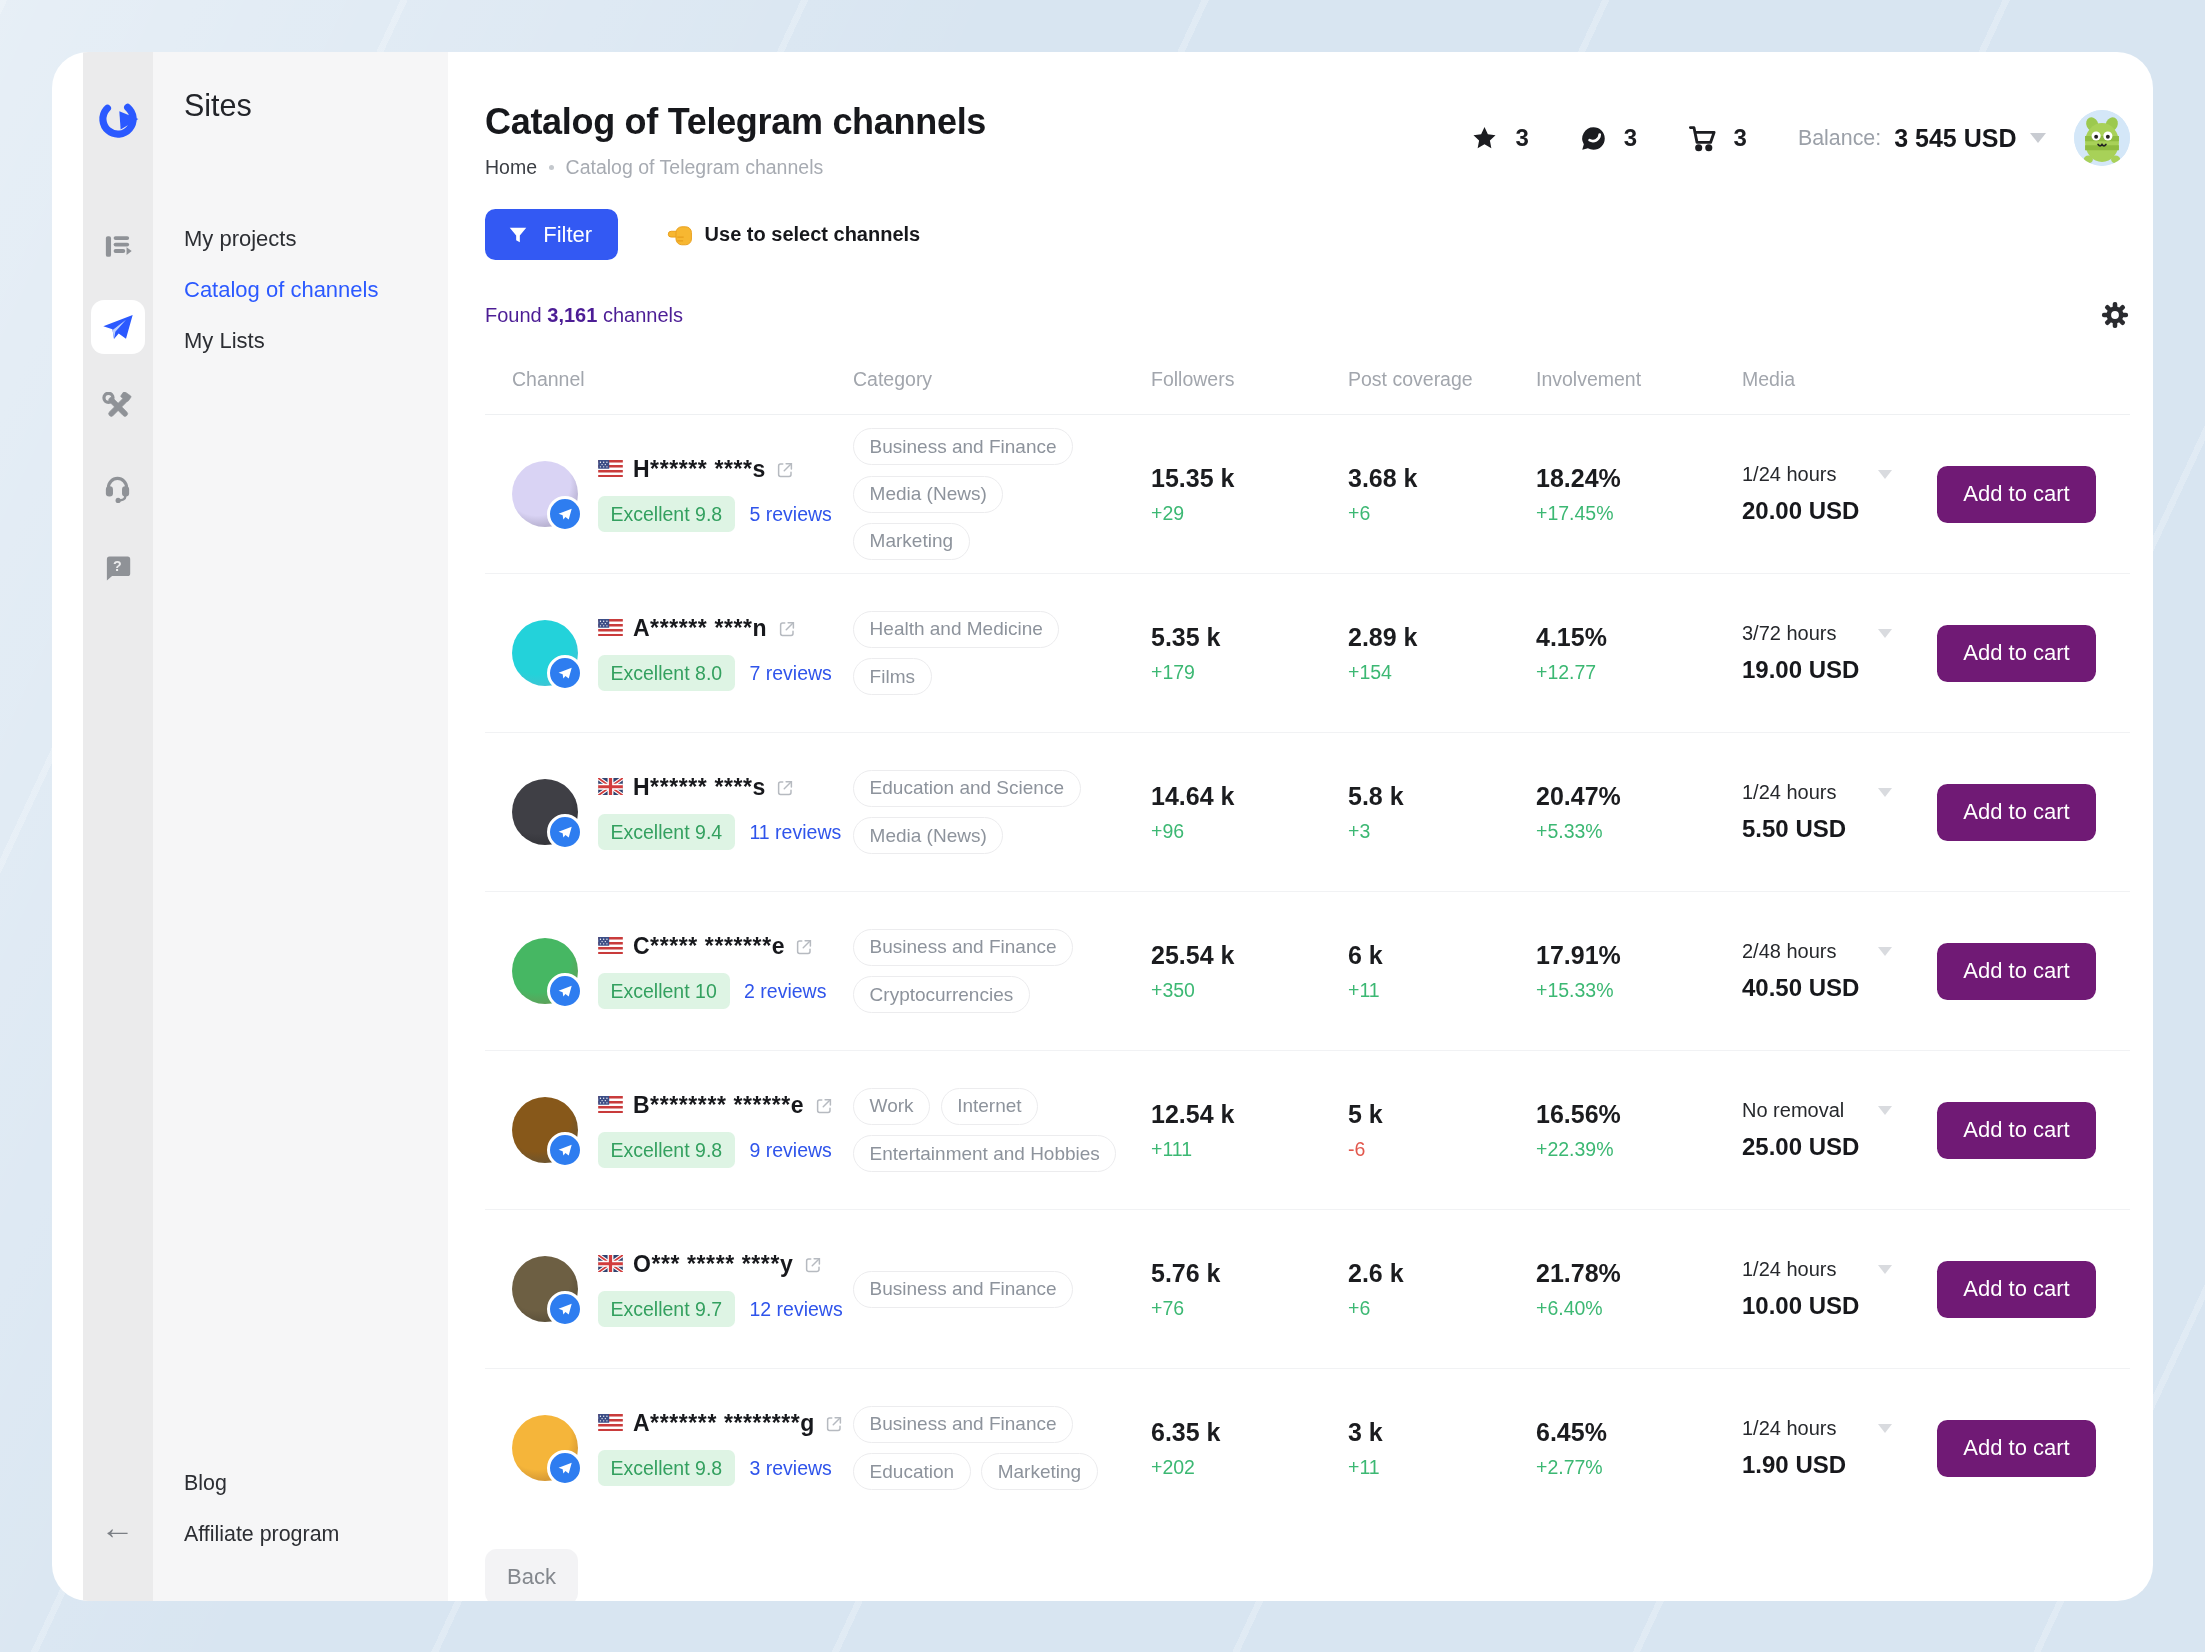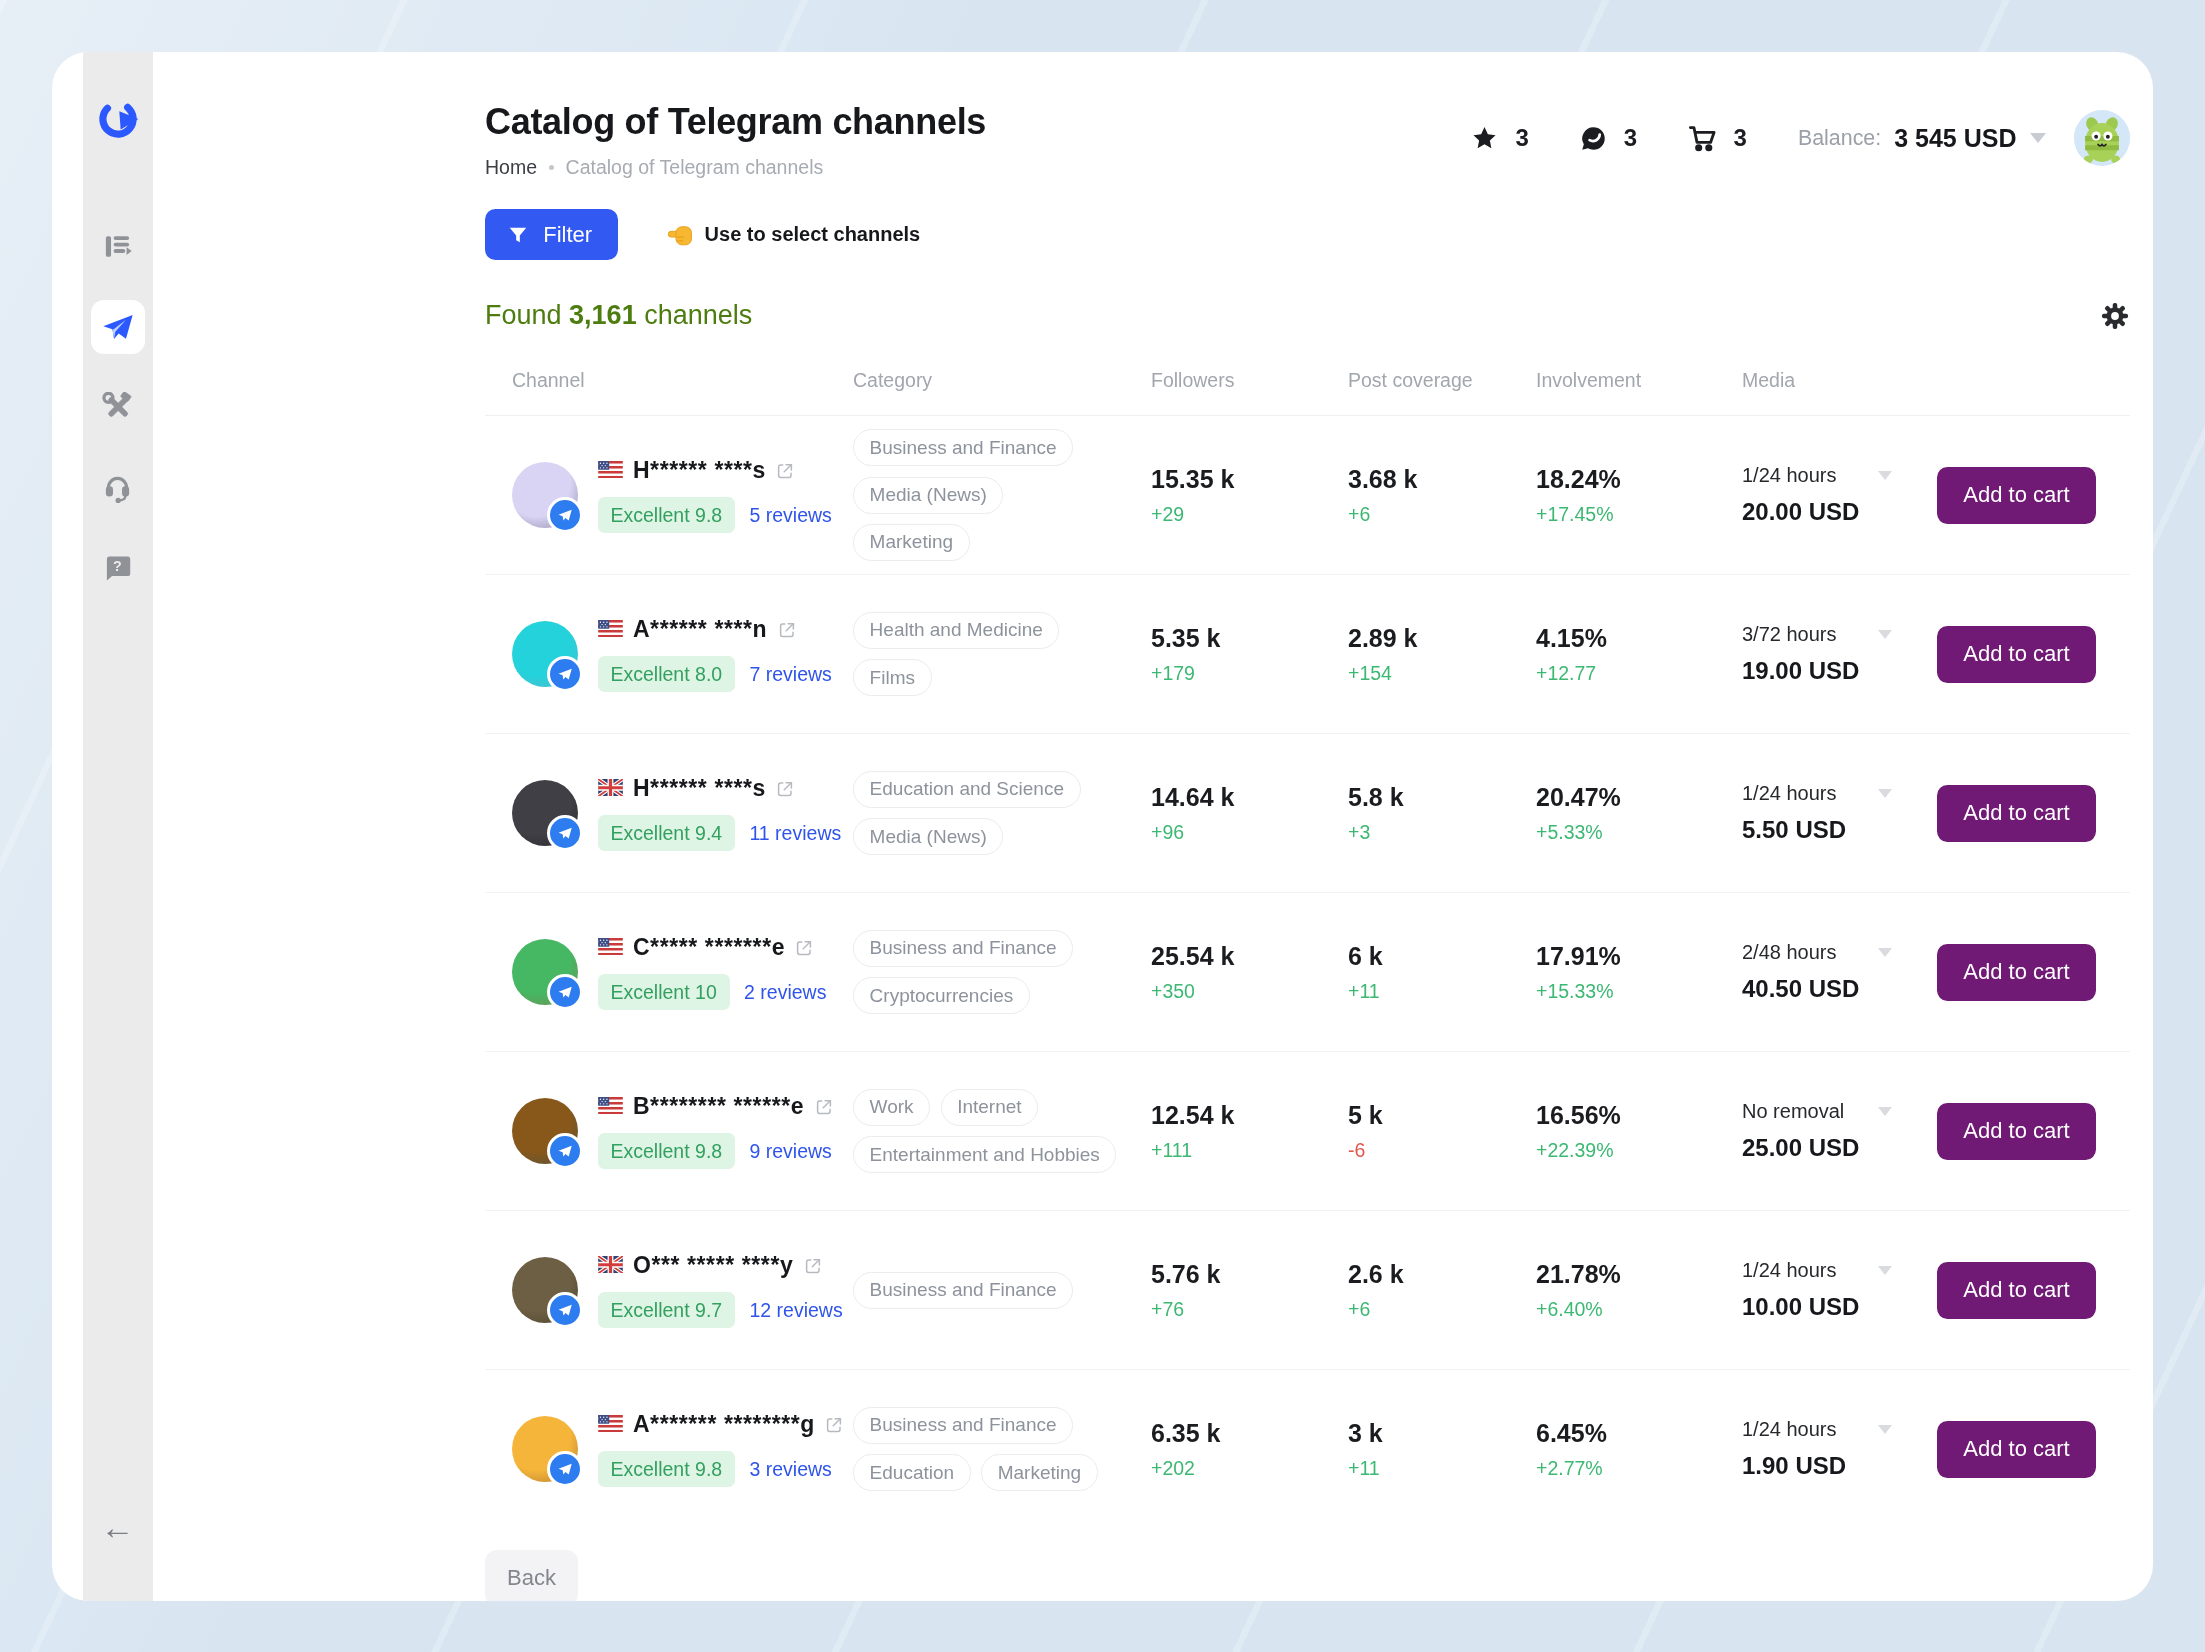--- a/index.html
+++ b/index.html
@@ -45,21 +45,21 @@
   .caret{width:0;height:0;border-left:8.4px solid transparent;border-right:8.4px solid transparent;
     border-top:10.4px solid #c9ccd2;}
   .avatar-user{width:56px;height:56px;border-radius:50%;background:#d4e7f8;overflow:hidden;cursor:pointer;}
   
   .toolbar{margin-top:30px;display:flex;align-items:center;gap:49px;}
   .btn-filter{display:flex;align-items:center;gap:14.3px;background:#3359f3;color:#fff;border:none;
     border-radius:10.4px;height:51px;padding:0 26px 0 22px;font-size:22px;font-family:inherit;cursor:pointer;}
   .hint{display:flex;align-items:center;gap:10.4px;font-size:20px;font-weight:700;color:#17181c;}
   
   .found-row{margin-top:40px;display:flex;justify-content:space-between;align-items:center;}
-  .found{font-size:27px;color:#4d7c0f;}
+  .found{font-size:20px;color:#4c1d95;}
   .found b{font-weight:700;}
   .gear{cursor:pointer;line-height:0;}
   
   .grid{display:grid;grid-template-columns:368px 298px 197px 188px 206px 195px 194px;}
   .table-head{margin-top:38px;padding-bottom:23px;border-bottom:0.6px solid #eef0f2;
     font-size:19.5px;color:#a2a6ad;}
   .table-head span:first-child{padding-left:27px;}
   .row{align-items:center;height:158px;border-bottom:0.6px solid #f1f2f4;}
   .row:last-child{border-bottom:none;}
   .cell-channel{display:flex;align-items:center;gap:19.5px;padding-left:27px;}
@@ -151,20 +151,32 @@
     <div class="rail-item">
       <svg width="28.5" height="28.5" viewBox="0 0 44 44">
         <path d="M6 4h32a4 4 0 0 1 4 4v22a4 4 0 0 1-4 4H14l-8 7V8a4 4 0 0 1 4-4z" fill="#8f9297"></path>
         <text x="22" y="27" font-size="22" font-weight="bold" fill="#ebebec" text-anchor="middle" font-family="Liberation Sans, sans-serif">?</text>
       </svg>
     </div>
     <div class="rail-spacer"></div>
     <div class="rail-item rail-back">←</div>
   </div>
 
+  <div class="sidebar">
+    <div class="brand">Sites</div>
+    <div class="side-menu">
+        <div class="side-item">My projects</div>
+        <div class="side-item active">Catalog of channels</div>
+        <div class="side-item">My Lists</div>
+      </div>
+    <div class="side-footer">
+        <div class="side-item">Blog</div>
+        <div class="side-item">Affiliate program</div>
+      </div>
+  </div>
 
   <div class="main">
 
     <div class="main-header">
       <div>
         <div class="page-title">Catalog of Telegram channels</div>
         <div class="breadcrumb">
           <span class="crumb-home">Home</span>
           <span class="crumb-dot"></span>
           <span class="crumb-cur">Catalog of Telegram channels</span>

